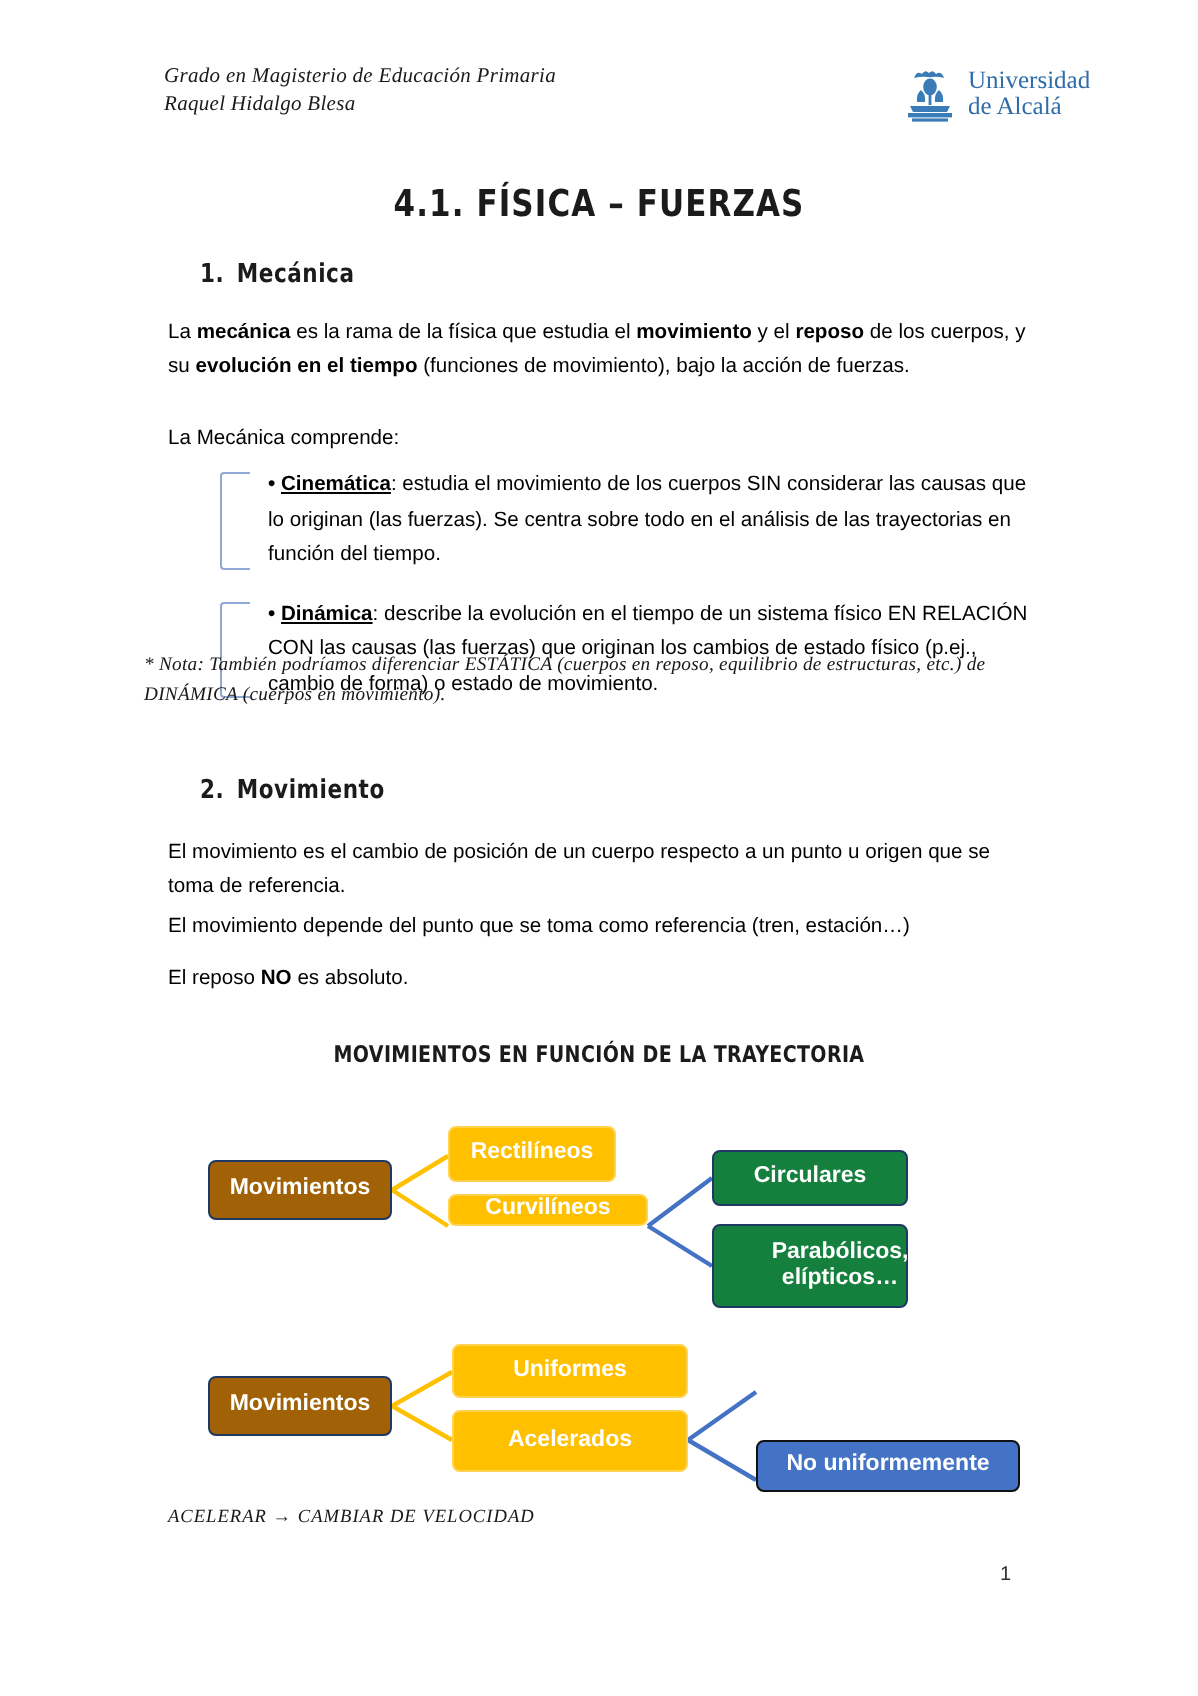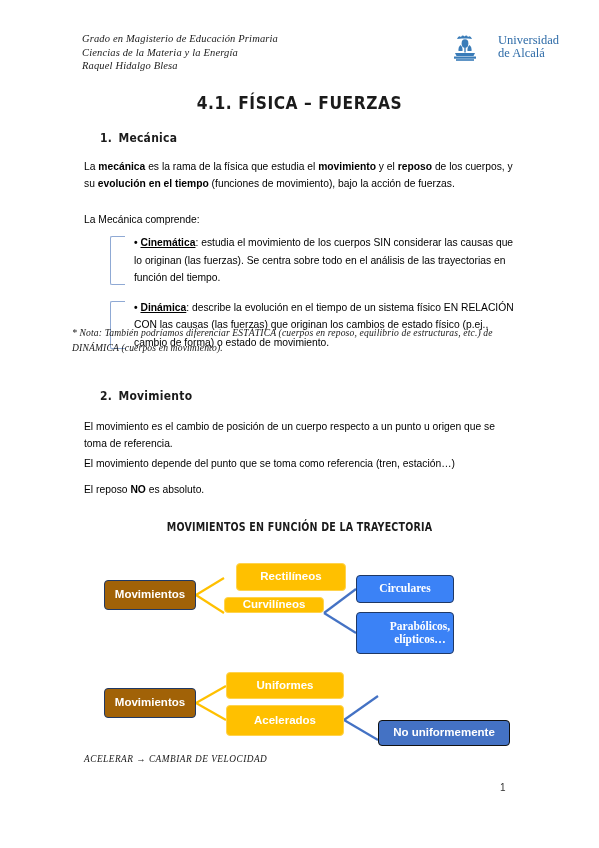--- a/index.html
+++ b/index.html
@@ -53,21 +53,21 @@
     height: 30px;
     flex: 0 0 26px;
     position: relative;
   }
   .logo-text {
     font-family: "Liberation Serif", serif;
     font-size: 12.5px;
     line-height: 13.5px;
     color: #2f6ca8;
   }
-  .logo-text span { display: block; white-space: nowrap; margin-left: 14px; }
+  .logo-text span { display: block; white-space: nowrap; }
 
   
   .doc-title {
     position: absolute;
     left: 0;
     top: 92px;
     width: 599px;
     text-align: center;
     font-family: "DejaVu Sans Condensed", "DejaVu Sans", sans-serif;
     font-weight: bold;
@@ -176,21 +176,21 @@
     color: #ffffff;
     font-weight: bold;
     font-size: 11.5px;
     line-height: 13.5px;
     border-radius: 4px;
     padding: 2px 6px;
     z-index: 3;
   }
   .node.green  { background: #a16207; border: 1.6px solid #1F3864; }
   .node.yellow { background: #FFC000; border: 1.6px solid #ffd34d; }
-  .node.blue   { background: #3b82f6; border: 1.6px solid #1F3864; font-family: Liberation Serif, serif; }
+  .node.blue   { background: #15803d; border: 1.6px solid #1F3864; }
   .node.blue-dark { background: #4472C4; border: 1.6px solid #111111; }
 
   .footer-note {
     position: absolute;
     left: 84px;
     top: 754px;
     font-family: "Liberation Serif", serif;
     font-style: italic;
     font-size: 9.3px;
     letter-spacing: 0.5px;
@@ -204,21 +204,20 @@
     color: #333;
   }
 </style>
 </head>
 <body>
 
 <div class="page">
 
   <div class="header-block">
     <div>Grado en Magisterio de Educación Primaria</div>
-    <div>Ciencias de la Materia y la Energía</div>
     <div>Raquel Hidalgo Blesa</div>
   </div>
 
   <div class="logo">
     <span class="logo-mark">
       <svg width="26" height="30" viewBox="0 0 26 30">
         <g fill="#3a7cb8">
           <path d="M5 7 Q6.5 3 9 5 Q10.5 2.5 12.5 4.5 Q14.5 2.5 16 5 Q18.5 3 20 7 Q17 6 13 6.6 Q9 6 5 7 Z"></path>
           <ellipse cx="13" cy="11.5" rx="3.4" ry="4.2"></ellipse>
           <rect x="12.3" y="14.5" width="1.4" height="6"></rect>
@@ -274,21 +273,21 @@
 
       <path d="M196 40 L224 23" stroke="#FFC000" stroke-width="2.2" fill="none"></path>
       <path d="M196 40 L224 58" stroke="#FFC000" stroke-width="2.2" fill="none"></path>
 
       <path d="M324 58 L356 34" stroke="#4472C4" stroke-width="2.2" fill="none"></path>
       <path d="M324 58 L356 78" stroke="#4472C4" stroke-width="2.2" fill="none"></path>
     </svg>
 
     <div class="node green" style="left:104px; top:25px; width:92px; height:30px;">Movimientos</div>
 
-    <div class="node yellow" style="left:236px; top:8px; width:110px; height:28px;">Rectilíneos</div>
+    <div class="node yellow" style="left:224px; top:8px; width:84px; height:28px;">Rectilíneos</div>
 
     <div class="node yellow" style="left:224px; top:42px; width:100px; height:16px;text-align:right;">Curvilíneos</div>
 
     <div class="node blue" style="left:356px; top:20px; width:98px; height:28px;">Circulares</div>
 
     <div class="node blue" style="left:356px; top:57px; width:98px; height:42px;padding-left:36px;">Parabólicos, elípticos…</div>
   </div>
 
   <div class="flow" style="top:668px; height:92px;">
     <svg width="599" height="92">

